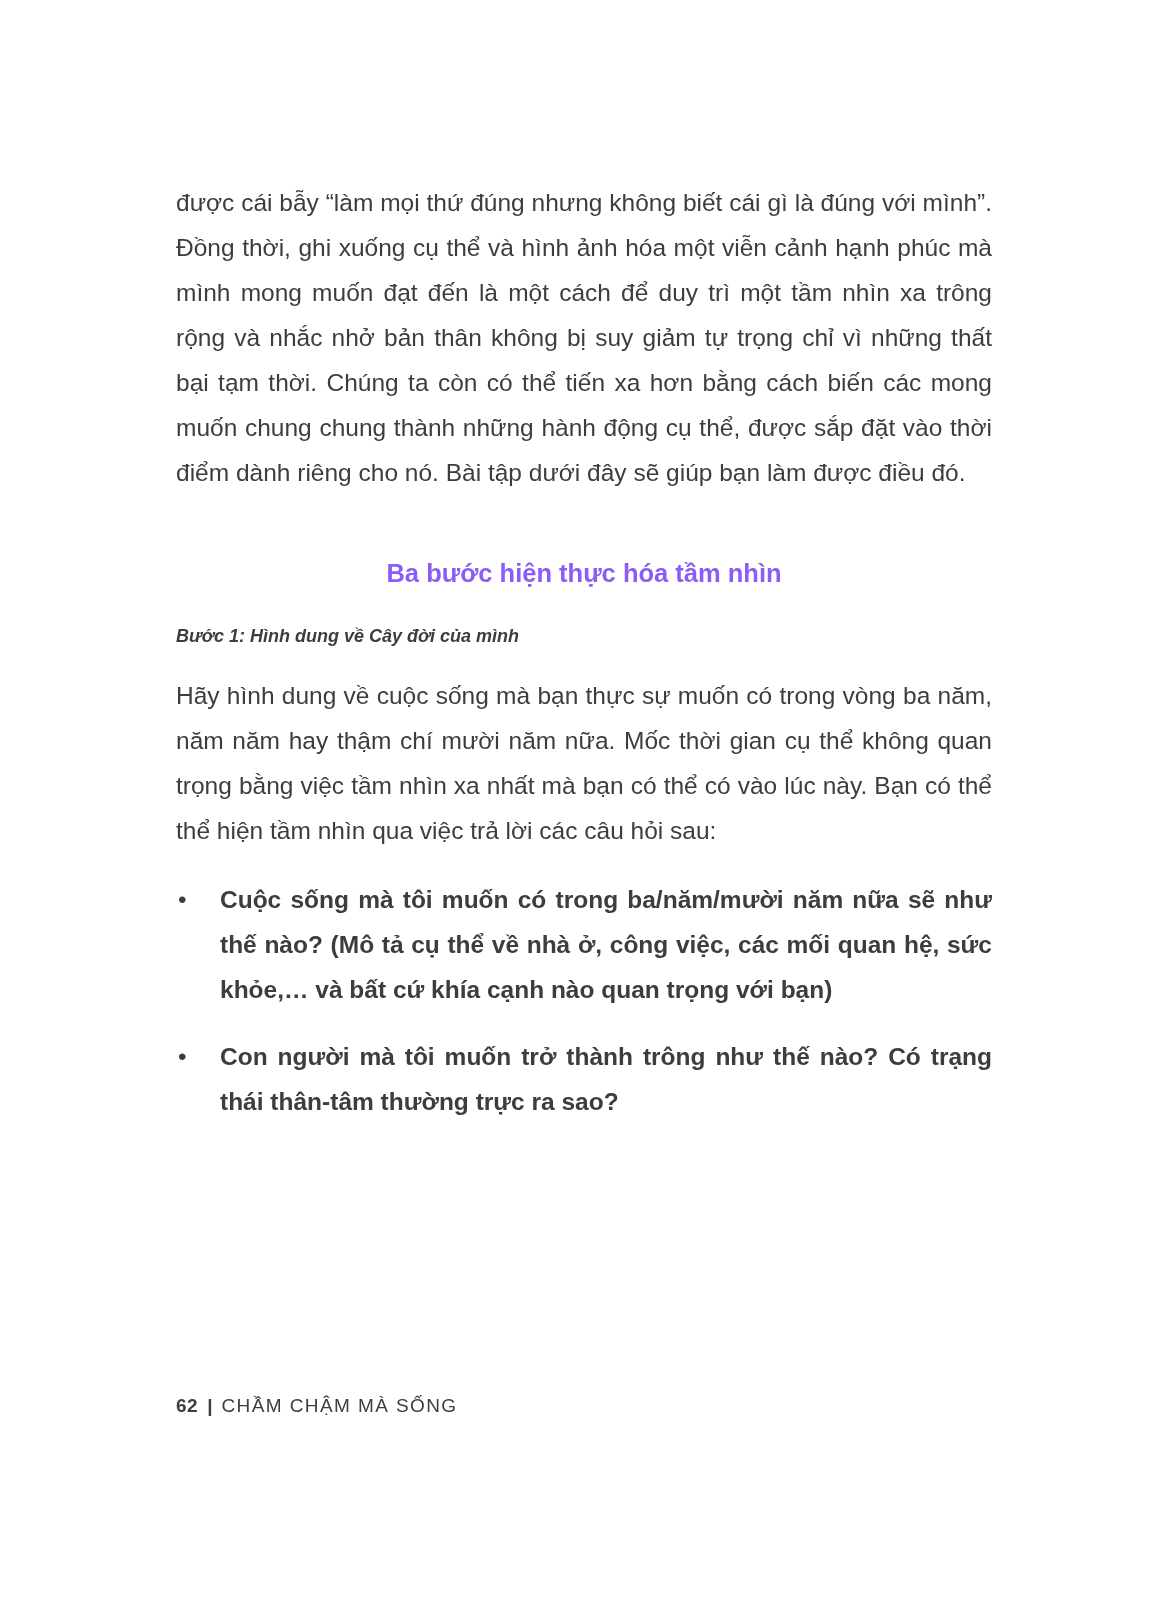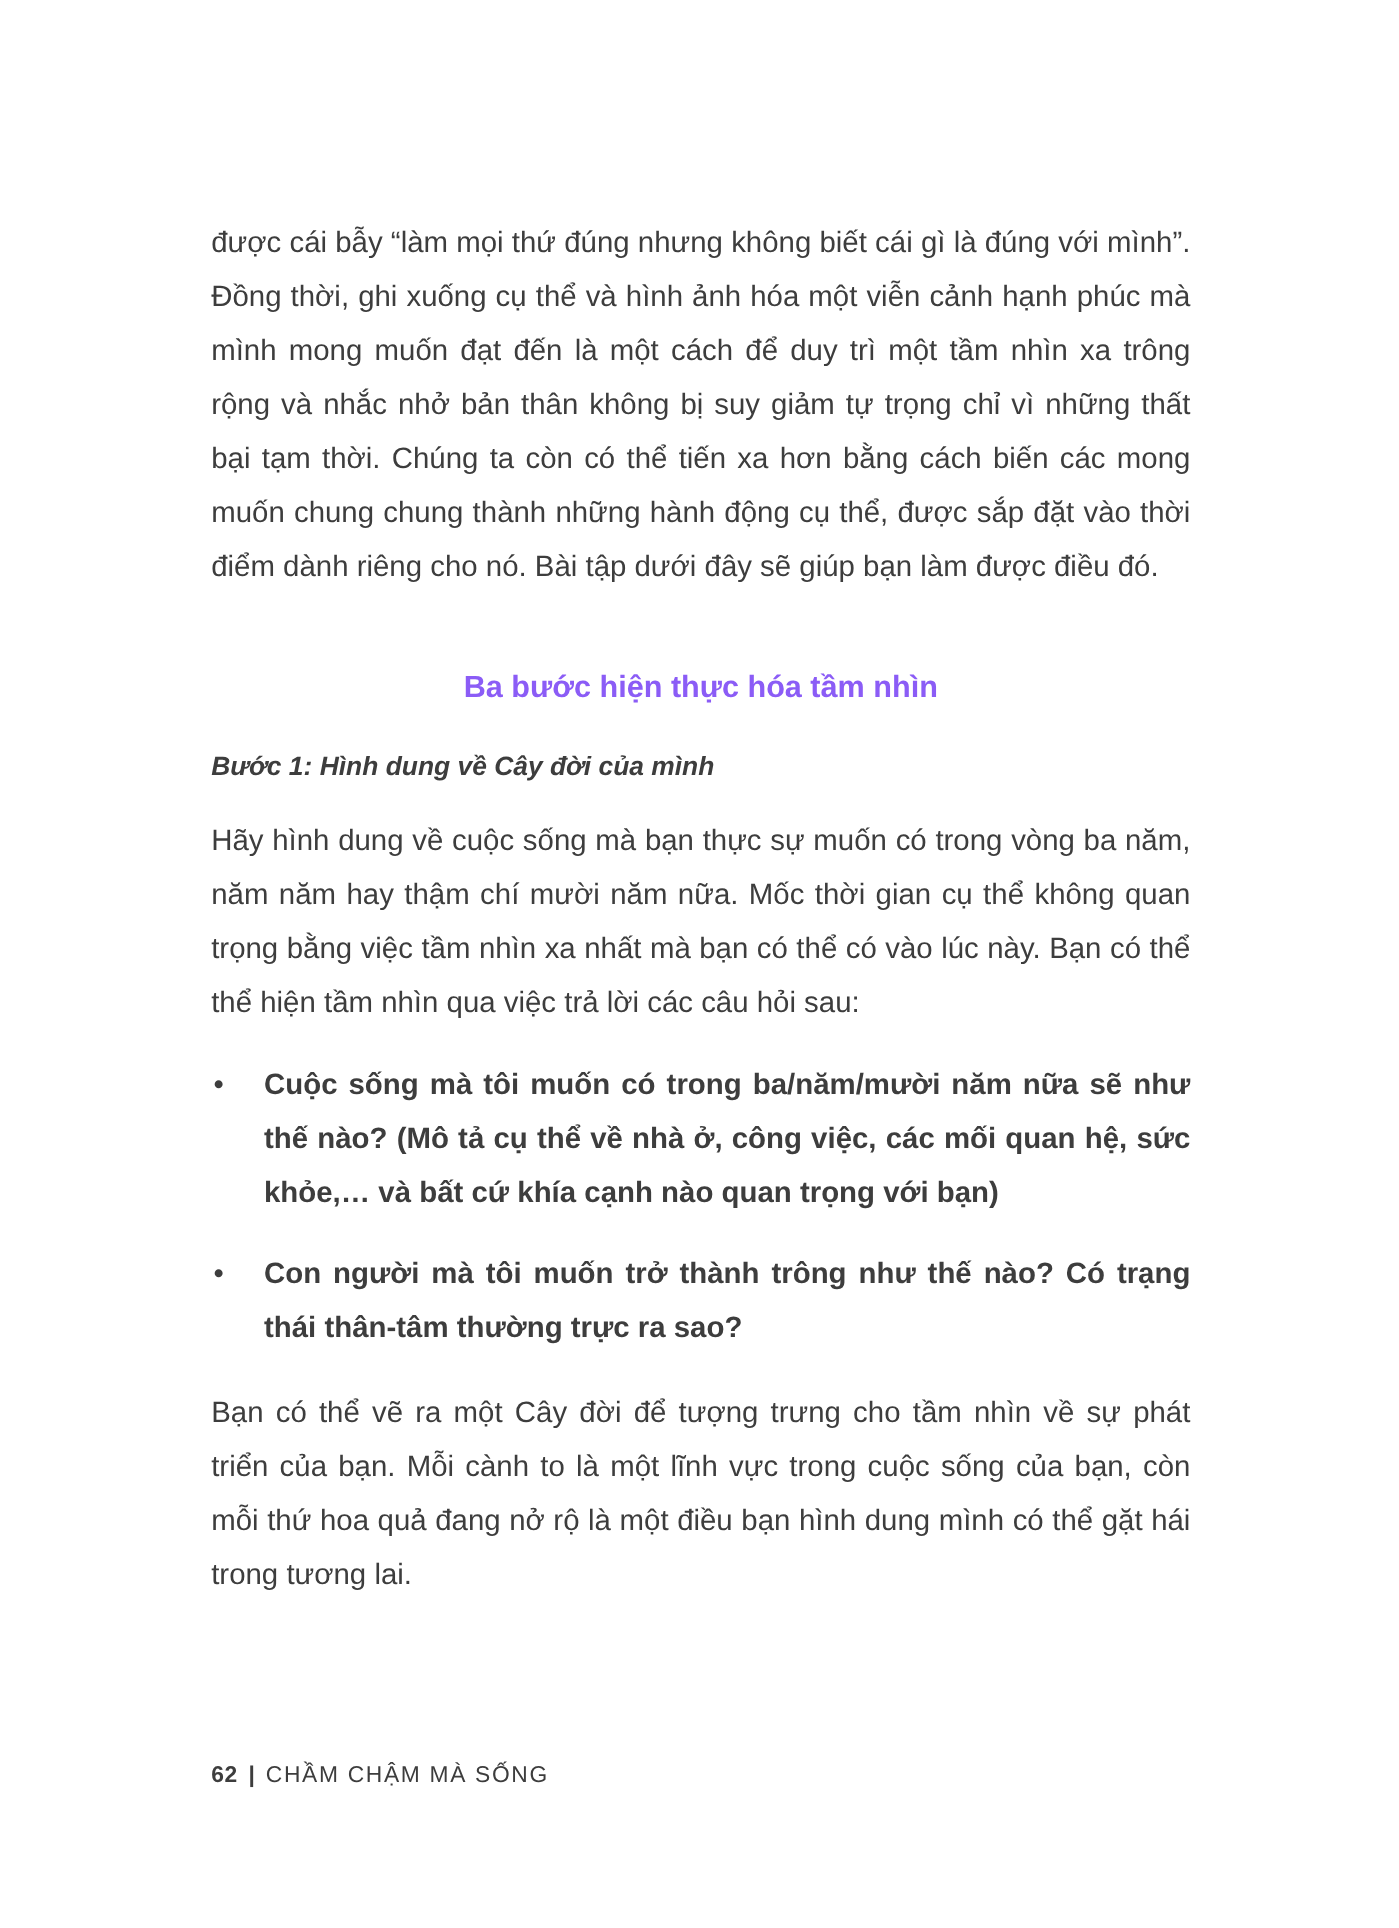--- a/index.html
+++ b/index.html
@@ -31,21 +31,21 @@
   }
   .section-heading {
     margin-top: 64px;
     text-align: center;
     font-size: 25.5px;
     font-weight: bold;
     color: #8b5cf6;
   }
   .subheading {
     margin-top: 38px;
-    font-size: 22px;
+    font-size: 18px;
     font-weight: bold;
     font-style: italic;
     color: #3d3d3d;
   }
   .after-sub { margin-top: 26px; }
   .bullet-list { margin-top: 24px; }
   .bullet-item {
     display: flex;
     margin-top: 22px;
     font-size: 24.5px;
@@ -59,21 +59,21 @@
   }
   .bullet-text {
     flex: 1;
     text-align: justify;
     font-weight: bold;
   }
   .closing-par { margin-top: 26px; }
   .footer {
     position: absolute;
     left: 176px;
-    top: 1447px;
+    top: 1373px;
     font-size: 19px;
     color: #3d3d3d;
     display: flex;
     align-items: baseline;
     gap: 9px;
   }
   .footer .page-num { font-weight: bold; letter-spacing: 0.5px; }
   .footer .sep { font-weight: bold; }
   .footer .book-title { letter-spacing: 1.4px; }
 </style>
@@ -95,21 +95,20 @@
       <div class="bullet-item">
         <span class="bullet-marker">•</span>
         <span class="bullet-text">Cuộc sống mà tôi muốn có trong ba/năm/mười năm nữa sẽ như thế nào? (Mô tả cụ thể về nhà ở, công việc, các mối quan hệ, sức khỏe,… và bất cứ khía cạnh nào quan trọng với bạn)</span>
       </div>
       <div class="bullet-item">
         <span class="bullet-marker">•</span>
         <span class="bullet-text">Con người mà tôi muốn trở thành trông như thế nào? Có trạng thái thân-tâm thường trực ra sao?</span>
       </div>
     </div>
 
-    <p class="body-par closing-par">Bạn có thể vẽ ra một Cây đời để tượng trưng cho tầm nhìn về sự phát triển của bạn. Mỗi cành to là một lĩnh vực trong cuộc sống của bạn, còn mỗi thứ hoa quả đang nở rộ là một điều bạn hình dung mình có thể gặt hái trong tương lai.</p>
 
   </div>
 
   <div class="footer">
     <span class="page-num">62</span>
     <span class="sep">|</span>
     <span class="book-title">CHẦM CHẬM MÀ SỐNG</span>
   </div>
 </div>
 

